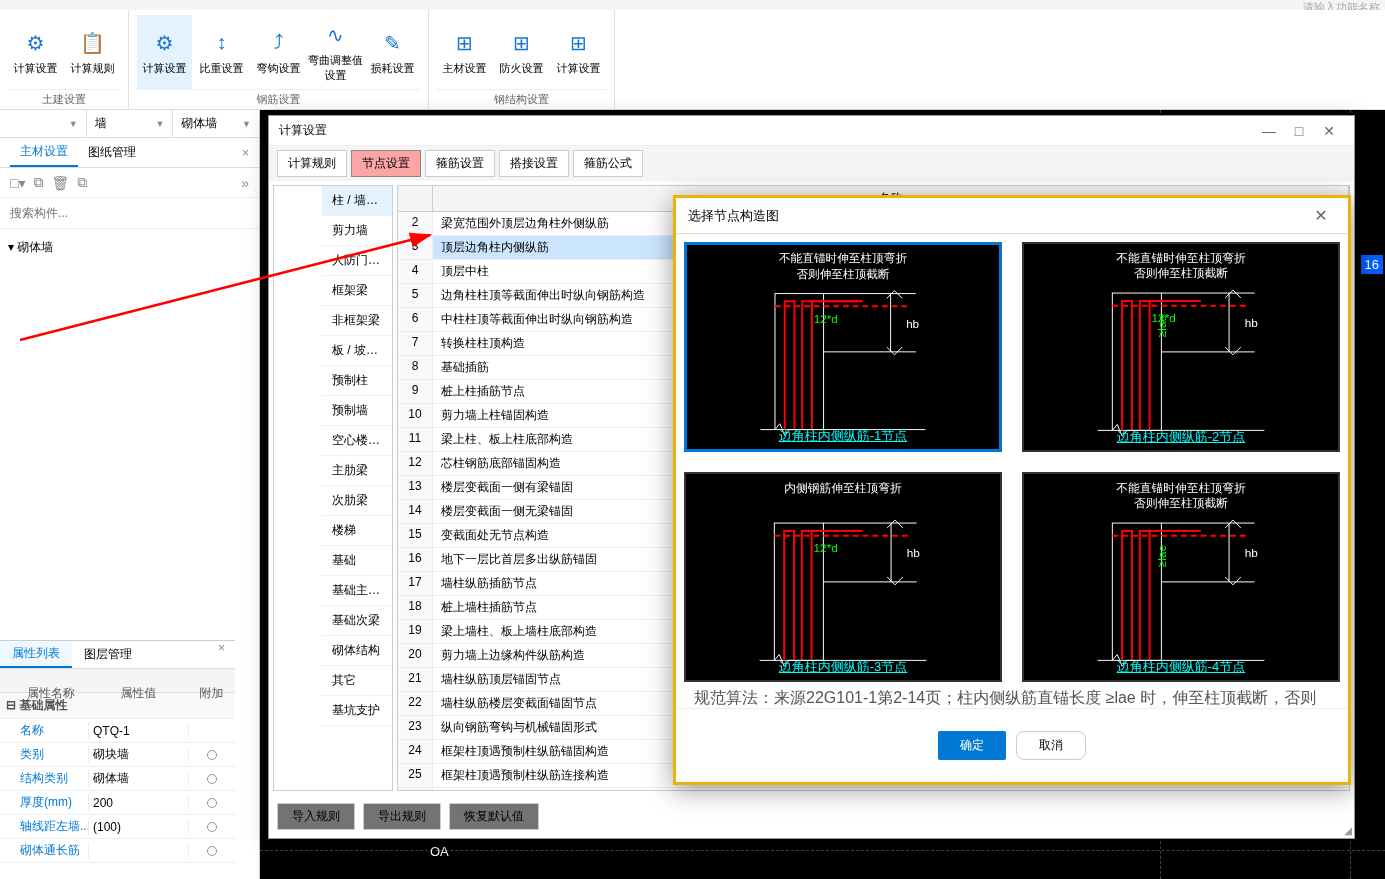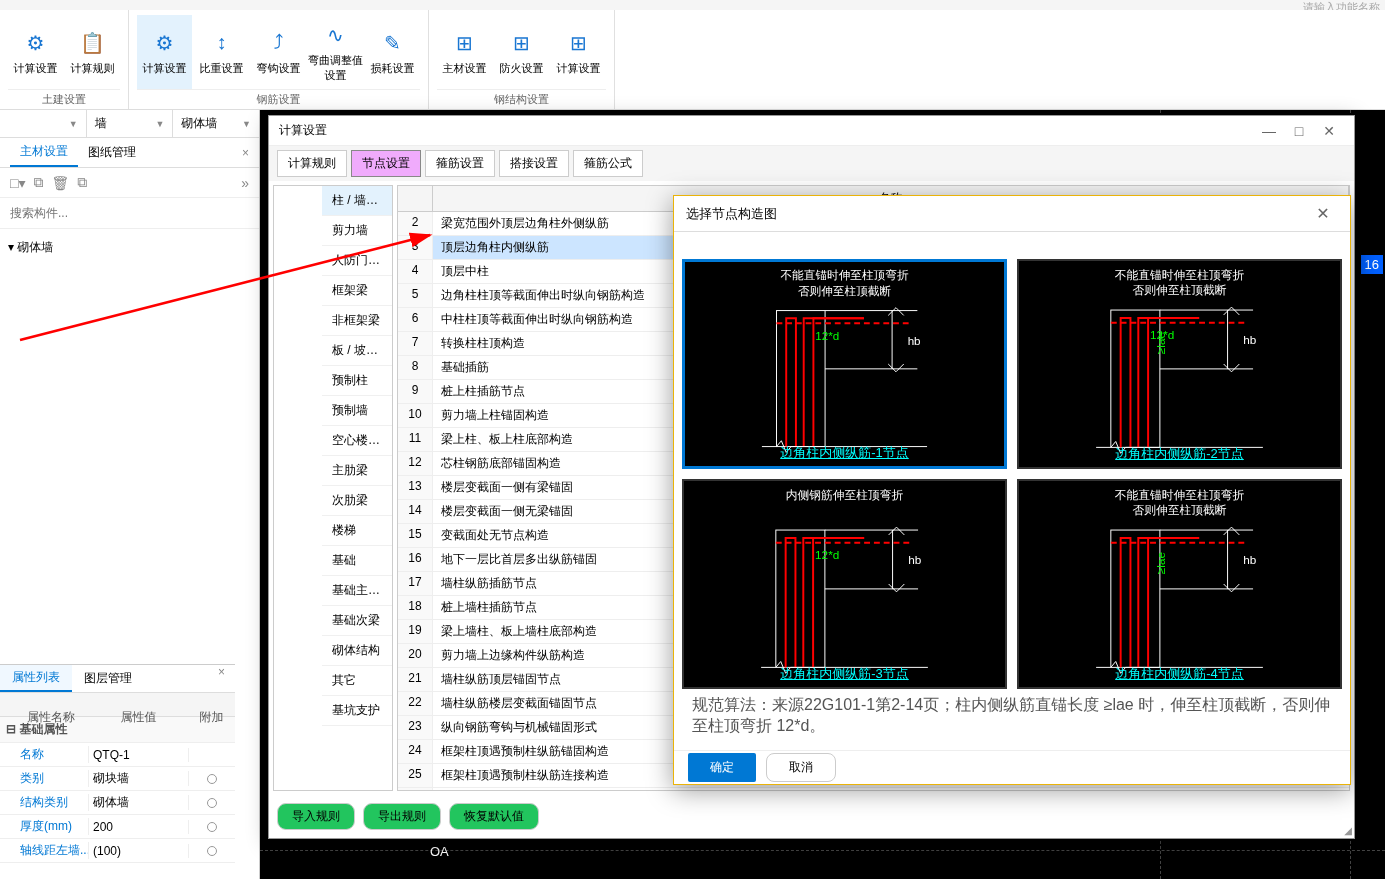--- a/index.html
+++ b/index.html
@@ -72,56 +72,56 @@
 .canvas-grid-h { position: absolute; left: 0; right: 0; height: 0; border-top: 1px dashed #444; }
 
 
 .dlg-calc { position: absolute; top: 115px; left: 268px; right: 30px; bottom: 40px; background: #fff; border: 1px solid #999; box-shadow: 0 4px 20px rgba(0,0,0,0.3); display: flex; flex-direction: column; }
 .dlg-title { display: flex; align-items: center; height: 30px; padding: 0 10px; border-bottom: 1px solid #eee; }
 .dlg-title-text { flex: 1; }
 .dlg-win-btn { width: 30px; text-align: center; color: #666; cursor: pointer; font-size: 14px; }
 
 .dlg-tabs { display: flex; gap: 4px; padding: 4px 8px; background: #f5f5f5; }
 .dlg-tab { padding: 4px 10px; background: #fff; border: 1px solid #ccc; cursor: pointer; }
-.dlg-tab.active { background: #f0abfc; border-color: #888; }
+.dlg-tab.active { background: #fca5a5; border-color: #888; }
 
 .dlg-body { flex: 1; display: flex; padding: 4px; gap: 4px; overflow: hidden; }
 .cat-list { width: 120px; border: 1px solid #ccc; overflow-y: auto; padding-left: 48px; }
 .cat-item { padding: 6px 10px; cursor: pointer; border-bottom: 1px solid #f0f0f0; white-space: nowrap; overflow: hidden; text-overflow: ellipsis; }
 .cat-item.active { background: #e3f2fd; }
 
 .rules-table { flex: 1; border: 1px solid #ccc; overflow-y: auto; }
 .rt-head { display: flex; background: #f5f5f5; position: sticky; top: 0; }
 .rt-head > div { padding: 4px 6px; border-right: 1px solid #ccc; border-bottom: 1px solid #ccc; text-align: center; }
 .rt-idx-col { width: 35px; }
 .rt-name-col { flex: 1; }
 .rt-row { display: flex; border-bottom: 1px solid #eee; cursor: pointer; }
 .rt-row.active { background: #cce5ff; }
 .rt-idx { width: 35px; text-align: center; background: #f9f9f9; border-right: 1px solid #eee; padding: 3px 0; }
 .rt-name { flex: 1; padding: 3px 8px; }
 
 .dlg-footer { display: flex; gap: 8px; padding: 8px; }
-.btn { padding: 4px 14px; border: 1px solid #ccc; background: #22c55e; cursor: pointer; border-radius: 9px; }
-
-
-.modal-node { position: absolute; top: 195px; left: 673px; width: 678px; height: 590px; background: #fff; border: 1px solid #eab308; box-shadow: 0 5px 25px rgba(0,0,0,0.4); display: flex; flex-direction: column; z-index: 100; }
+.btn { padding: 4px 14px; border: 1px solid #ccc; background: #737373; cursor: pointer; border-radius: 1px; }
+
+
+.modal-node { position: absolute; top: 195px; left: 673px; width: 678px; height: 590px; background: #fff; border: 3px solid #eab308; box-shadow: 0 5px 25px rgba(0,0,0,0.4); display: flex; flex-direction: column; z-index: 100; }
 .modal-head { display: flex; align-items: center; height: 36px; padding: 0 12px; border-bottom: 1px solid #ddd; }
 .modal-title { flex: 1; font-size: 13px; }
 .modal-close { width: 30px; text-align: center; color: #666; cursor: pointer; font-size: 16px; }
 
 .diagram-area { flex: 1; padding: 8px; overflow-y: auto; }
-.diagram-grid { display: grid; grid-template-columns: 1fr 1fr; gap: 10px; margin-top: 19px; }
+.diagram-grid { display: grid; grid-template-columns: 1fr 1fr; gap: 20px; }
 .diagram-card { border: 2px solid #333; background: #000; height: 210px; position: relative; cursor: pointer; overflow: hidden; }
 .diagram-card.selected { border: 3px solid #0078d4; }
 .diagram-card svg { display: block; }
 .diag-caption { position: absolute; bottom: 4px; left: 0; right: 0; text-align: center; color: #00ffff; font-size: 13px; text-decoration: underline; }
 
 .spec-text { padding: 6px 10px; color: #555; font-size: 16px; }
 
-.modal-footer { display: flex; justify-content: flex-start; gap: 10px; padding: 2px 14px; border-top: 1px solid #eee; }
+.modal-footer { display: flex; justify-content: center; gap: 10px; padding: 22px 14px; border-top: 1px solid #eee; }
 .btn-primary { padding: 5px 22px; background: #0078d4; color: #fff; border: none; border-radius: 2px; cursor: pointer; }
 .btn-default { padding: 5px 22px; background: #fff; border: 1px solid #ccc; border-radius: 8px; cursor: pointer; }
 
 
 .arrow-svg { position: absolute; top: 200px; left: 0; width: 450px; height: 150px; z-index: 200; pointer-events: none; }
 
 
 .resize-handle { position: absolute; bottom: 2px; right: 2px; color: #999; font-size: 10px; }
 </style>
 </head>
@@ -263,20 +263,28 @@
           <div class="pr-name">厚度(mm)</div>
           <div class="pr-val"><input value="200" style=""></div>
           <div class="pr-ext">
             <div class="radio-off"></div>
           </div>
         </div>
         <div class="props-row">
           <div class="pr-idx"></div>
           <div class="pr-name">轴线距左墙...</div>
           <div class="pr-val"><input value="(100)" style=""></div>
+          <div class="pr-ext">
+            <div class="radio-off"></div>
+          </div>
+        </div>
+        <div class="props-row">
+          <div class="pr-idx"></div>
+          <div class="pr-name">砌体通长筋</div>
+          <div class="pr-val"><input value="" style=""></div>
           <div class="pr-ext">
             <div class="radio-off"></div>
           </div>
         </div>
       </div>
   </div>
 </div>
 
 <div class="canvas">
   <div class="canvas-grid-v" style="left:900px"></div>

